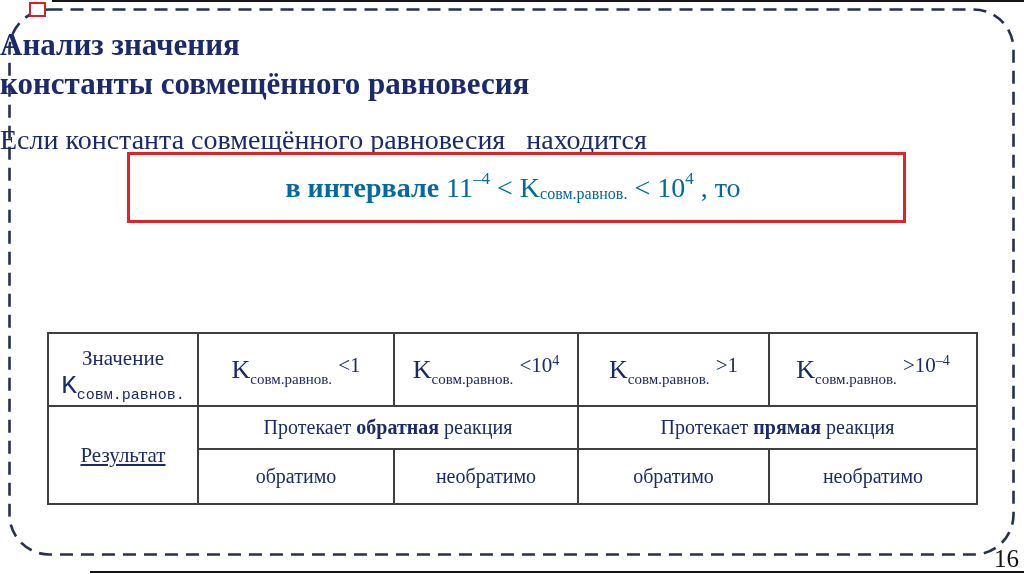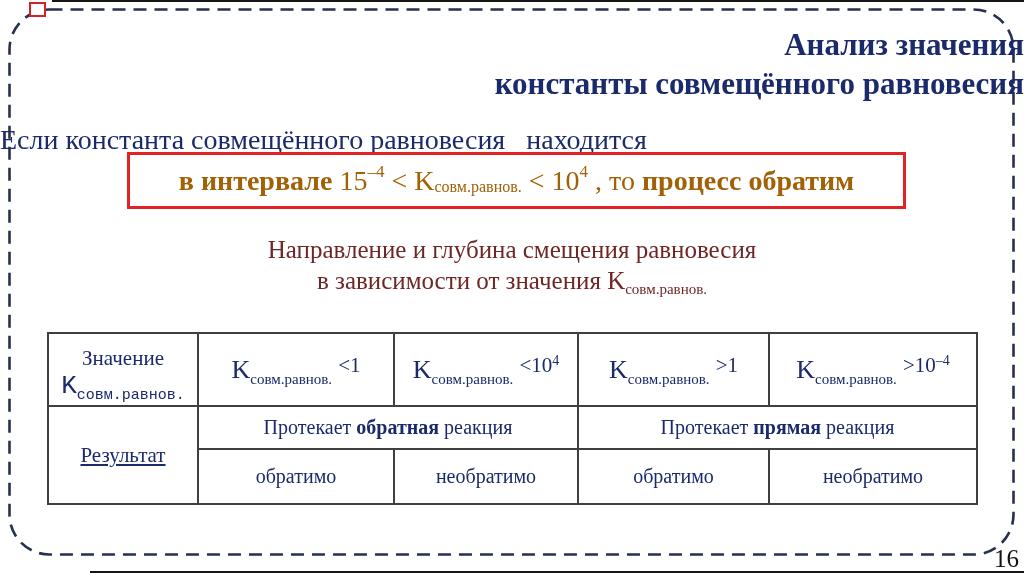--- a/index.html
+++ b/index.html
@@ -6,29 +6,29 @@
   .slide{
     position:relative;width:1024px;height:574px;background:#ffffff;
     overflow:hidden;font-family:"Liberation Serif","DejaVu Serif",serif;
     color:#1b2a6a;
   }
   .dash-border{position:absolute;left:0;top:0;width:1024px;height:574px;pointer-events:none;}
   .top-line{position:absolute;top:0;left:52px;right:0;height:2px;background:#161616;}
   .bottom-line{position:absolute;bottom:1px;left:90px;right:0;height:2px;background:#161616;}
   .red-marker{position:absolute;top:2px;left:29px;width:13px;height:11px;border:2px solid #cf2428;background:#fff;}
 
-  .title{position:absolute;top:25px;left:0;width:100%;text-align:right;
+  .title{position:absolute;top:25px;left:0;width:100%;text-align:left;
     font-weight:bold;font-size:31px;line-height:39px;color:#1b2a6a;}
   .intro{position:absolute;top:124px;left:0;width:100%;text-align:left;
     font-size:28px;color:#1b2a6a;white-space:pre-wrap;}
   .interval-box{
-    position:absolute;top:152px;left:127px;width:779px;height:57px;
+    position:absolute;top:152px;left:127px;width:779px;height:71px;
     border:3px solid #e32226;box-sizing:border-box;
     display:flex;align-items:center;justify-content:center;
-    font-size:28px;color:#a16207;white-space:pre-wrap;
+    font-size:28px;color:#0369a1;white-space:pre-wrap;
   }
   .b{font-weight:bold;}
   .sup{font-size:17px;position:relative;top:-9px;}
   .sb{font-size:16px;position:relative;top:6px;}
 
   .subtitle{position:absolute;top:234px;left:0;width:100%;text-align:center;
     font-size:25px;line-height:31px;color:#6e2626;}
   .sb2{font-size:15px;position:relative;top:5px;}
 
   table.kt{
@@ -62,27 +62,23 @@
   <div class="bottom-line"></div>
 
   <div class="title">
     <div>Анализ значения</div>
     <div>константы совмещённого равновесия</div>
   </div>
 
   <div class="intro">Если константа совмещённого равновесия   находится</div>
 
   <div class="interval-box">
-    <span class="b">в интервале </span><span>15</span><span class="sup">–4</span><span> &lt; K</span><span class="sb">совм.равнов.</span><span> &lt; 10</span><span class="sup">4</span><span> , то </span><span class="b">процесс обратим</span>
+    <span class="b">в интервале </span><span>11</span><span class="sup">–4</span><span> &lt; K</span><span class="sb">совм.равнов.</span><span> &lt; 10</span><span class="sup">4</span><span> , то </span>
   </div>
 
-  <div class="subtitle">
-    <div>Направление и глубина смещения равновесия</div>
-    <div><span>в зависимости от значения K</span><span class="sb2">совм.равнов.</span></div>
-  </div>
 
   <table class="kt">
     <colgroup>
       <col style="width:150px">
         <col style="width:196px">
         <col style="width:184px">
         <col style="width:191px">
         <col style="width:208px">
     </colgroup>
     <tbody>

